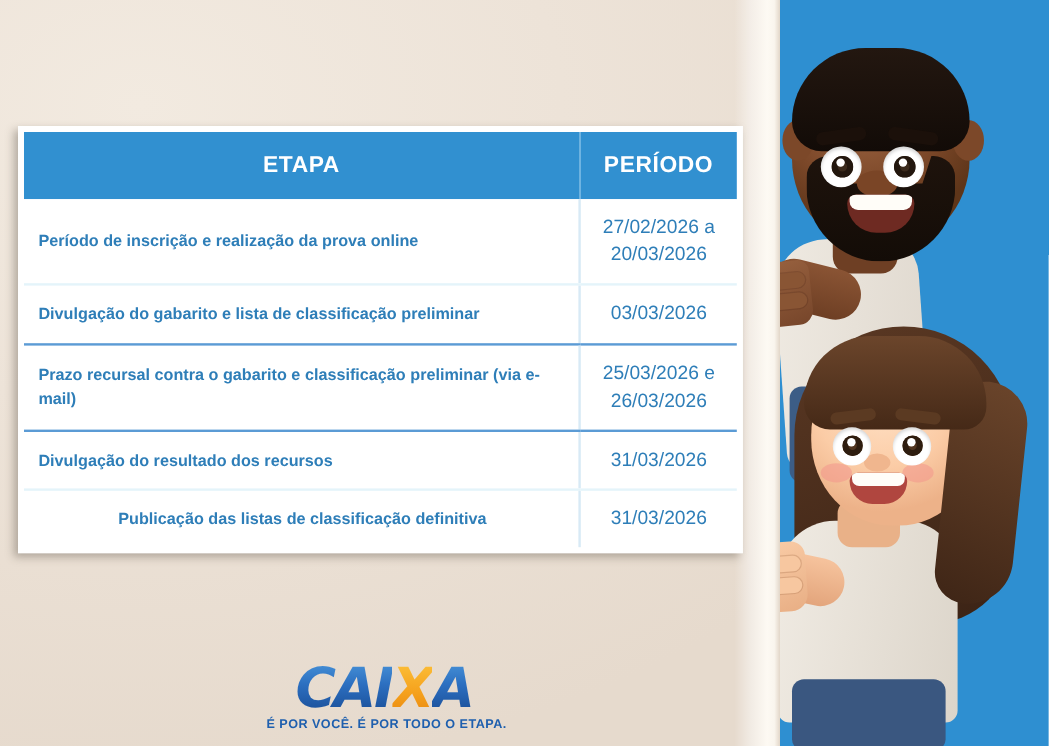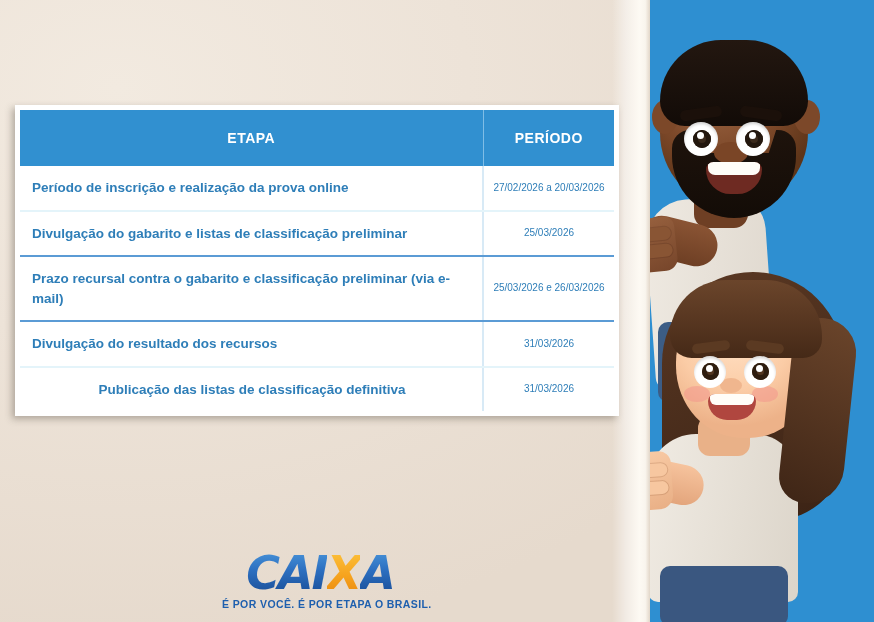--- a/index.html
+++ b/index.html
@@ -60,21 +60,21 @@
     width:100%;
     border-collapse:collapse;
     table-layout:fixed;
   }
   table.sched col.c-etapa  { width:463px; }
   table.sched col.c-periodo{ width:131px; }
 
   thead th {
     background:#3190D0;
     color:#ffffff;
-    font-size:14px;
+    font-size:19px;
     font-weight:bold;
     letter-spacing:.5px;
     height:56px;
     vertical-align:middle;
     text-align:center;
     border:none;
   }
   thead th.th-etapa   { border-right:1px solid #7FBDE6; }
 
   tbody td {
@@ -85,21 +85,21 @@
     background:#fff;
   }
   tbody td.etapa {
     text-align:left;
     padding:12px 10px 12px 12px;
     line-height:1.45;
   }
   tbody td.periodo {
     text-align:center;
     font-weight:normal;
-    font-size:10px;
+    font-size:16px;
     line-height:1.45;
     border-left:2px solid #D8EAF6;
     padding:12px 6px;
     margin-left:11px;
   }
   tbody tr.div-soft td { border-bottom:2px solid #E4F4FA; }
   tbody tr.div-hard td { border-bottom:2px solid #5B9BD5; }
   tbody tr.div-none td { border-bottom:none;text-align:center; }
 
   
@@ -387,37 +387,37 @@
           <th class="th-etapa">ETAPA</th>
           <th class="th-periodo">PERÍODO</th>
         </tr>
       </thead>
       <tbody>
         <tr class="div-soft">
           <td class="etapa">Período de inscrição e realização da prova online</td>
           <td class="periodo">27/02/2026 a 20/03/2026</td>
         </tr>
         <tr class="div-hard">
-          <td class="etapa">Divulgação do gabarito e listas de classificação preliminar</td>
-          <td class="periodo">25/03/2026</td>
+          <td class="etapa">Divulgação do gabarito e lista de classificação preliminar</td>
+          <td class="periodo">03/03/2026</td>
         </tr>
         <tr class="div-hard">
           <td class="etapa">Prazo recursal contra o gabarito e classificação preliminar (via e-mail)</td>
           <td class="periodo">25/03/2026 e 26/03/2026</td>
         </tr>
         <tr class="div-soft">
           <td class="etapa">Divulgação do resultado dos recursos</td>
           <td class="periodo">31/03/2026</td>
         </tr>
         <tr class="div-none">
           <td class="etapa">Publicação das listas de classificação definitiva</td>
           <td class="periodo">31/03/2026</td>
         </tr>
       </tbody>
     </table>
   </div>
 
   <div class="logo-wrap">
     <span class="logo-word"><span class="b">CAI</span><span class="x">X</span><span class="b">A</span></span>
-    <span class="logo-tag">É POR VOCÊ. É POR ETAPA O BRASIL.</span>
+    <span class="logo-tag">É POR VOCÊ. É POR TODO O ETAPA.</span>
   </div>
 
 </div>
 
 </body></html>

